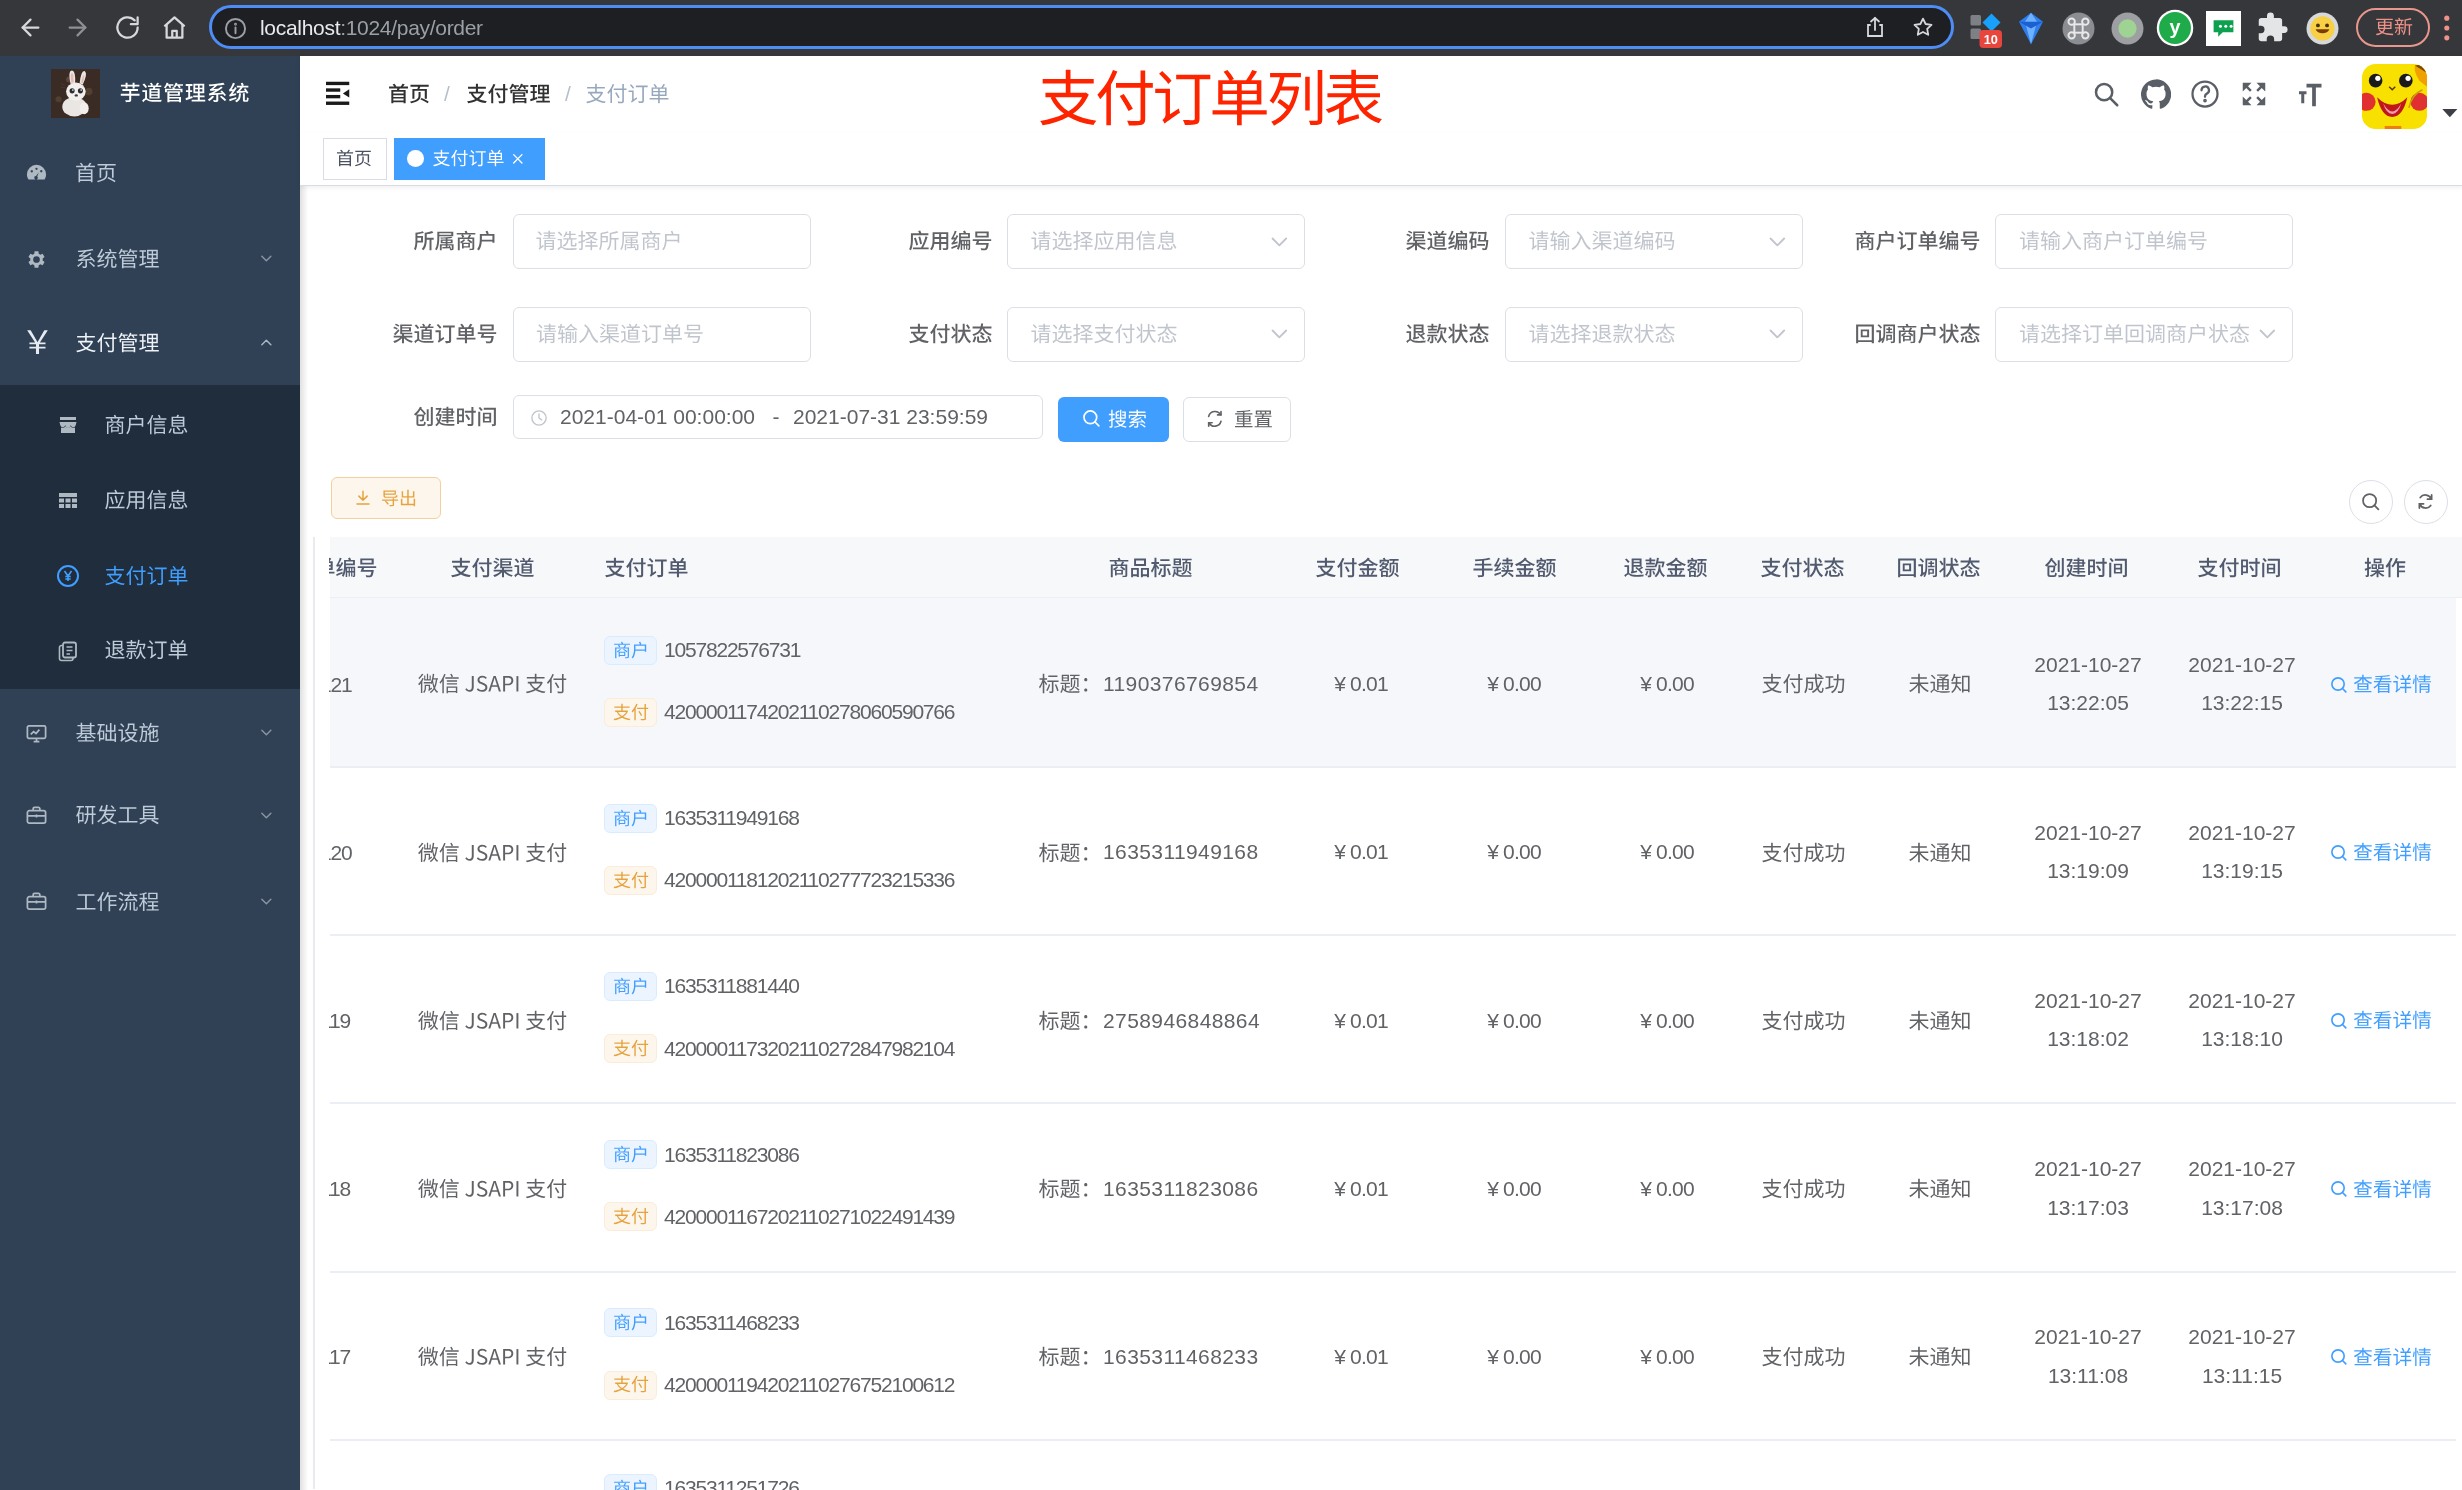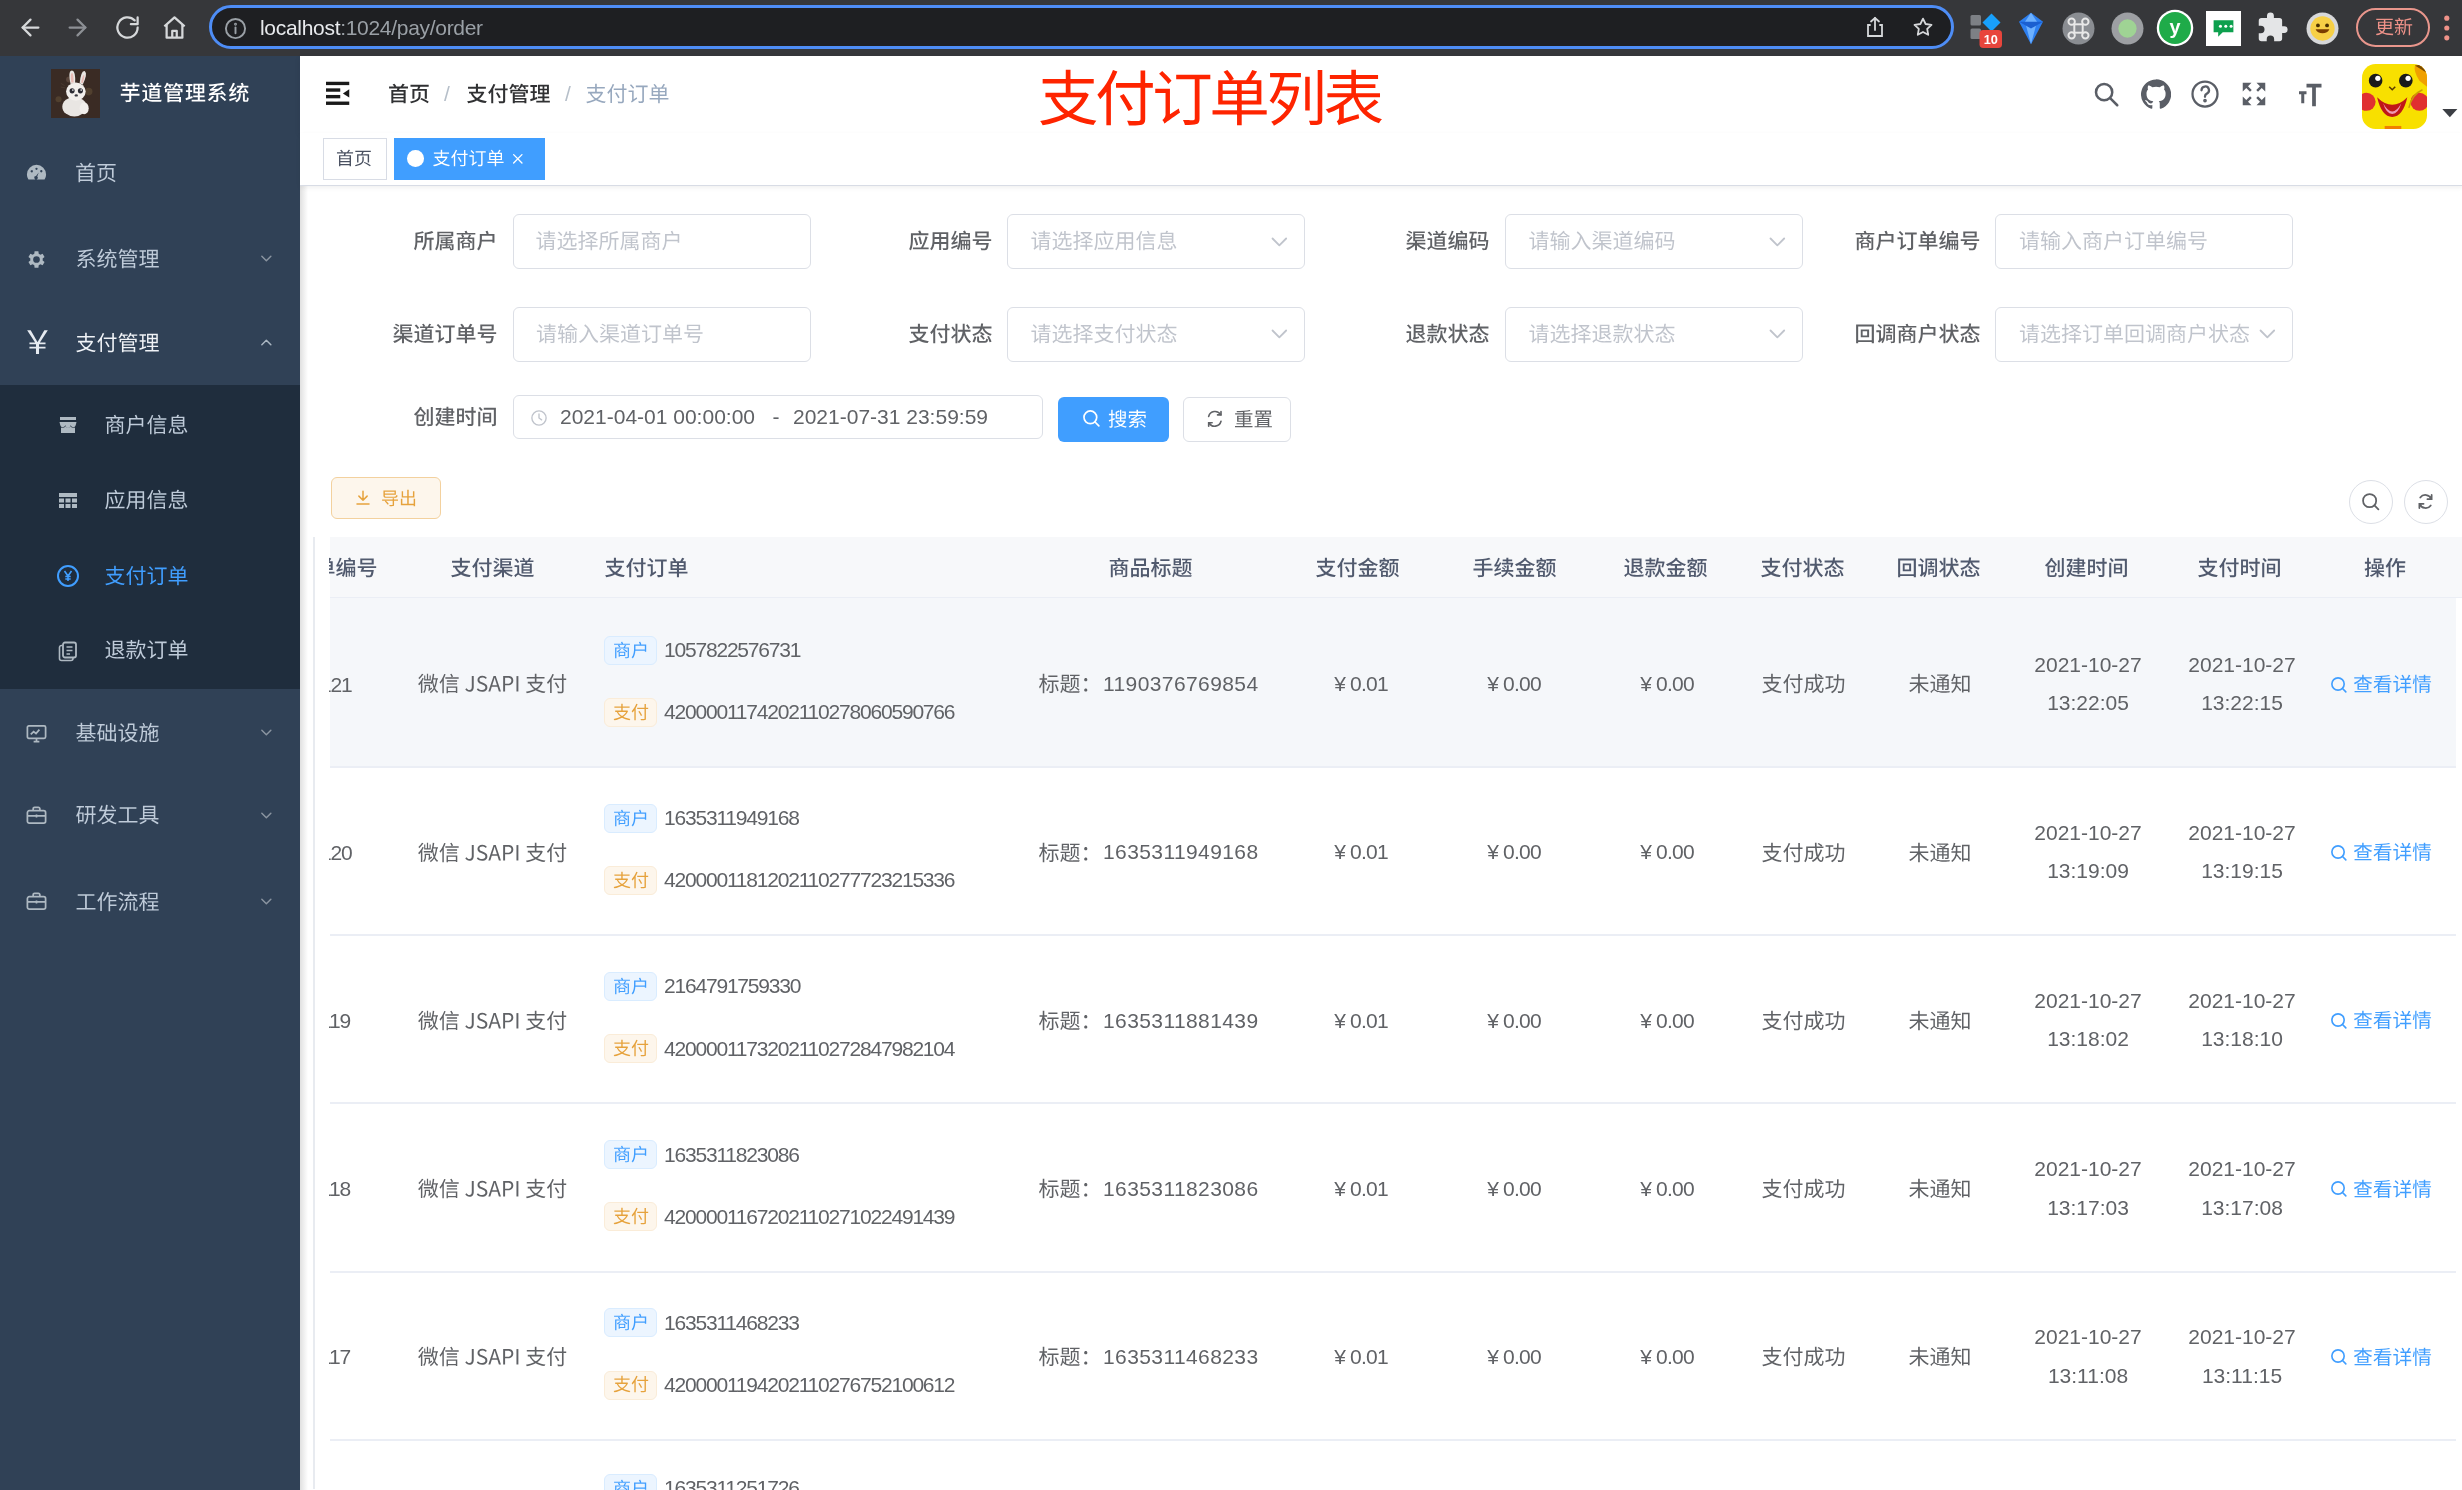--- a/index.html
+++ b/index.html
@@ -1113,37 +1113,37 @@
         <use href="#g16" x="6113"></use>
       </svg>
     </div>
     <div style="position:absolute;left:604px;top:972px;width:53px;height:29px;background:#ecf5ff;border:1.5px solid #d9ecff;border-radius:6px;box-sizing:border-box"></div>
     <div style="position:absolute;left:613px;top:977px;line-height:0;">
       <svg width="36" height="18" viewBox="0 -880 2000 1000" fill="#409eff">
         <use href="#g17" x="0"></use>
         <use href="#g18" x="1000"></use>
       </svg>
     </div>
-    <div style="position:absolute;left:664px;top:971px;height:30px;line-height:30px;font-size:21px;color:#606266;font-weight:400;letter-spacing:-1.2px;font-family:&quot;Liberation Sans&quot;,sans-serif;white-space:nowrap;">2164791759330</div>
+    <div style="position:absolute;left:664px;top:971px;height:30px;line-height:30px;font-size:21px;color:#606266;font-weight:400;letter-spacing:-1.2px;font-family:&quot;Liberation Sans&quot;,sans-serif;white-space:nowrap;">1635311881440</div>
     <div style="position:absolute;left:604px;top:1034px;width:53px;height:29px;background:#fdf6ec;border:1.5px solid #faecd8;border-radius:6px;box-sizing:border-box"></div>
     <div style="position:absolute;left:613px;top:1039px;line-height:0;">
       <svg width="36" height="18" viewBox="0 -880 2000 1000" fill="#e6a23c">
         <use href="#g15" x="0"></use>
         <use href="#g16" x="1000"></use>
       </svg>
     </div>
     <div style="position:absolute;left:664px;top:1034px;height:30px;line-height:30px;font-size:21px;color:#606266;font-weight:400;letter-spacing:-1.2px;font-family:&quot;Liberation Sans&quot;,sans-serif;white-space:nowrap;">4200001173202110272847982104</div>
     <div style="position:absolute;left:1038px;top:1010px;line-height:0;">
       <svg width="64" height="21" viewBox="0 -880 3000 1000" fill="#606266">
         <use href="#g104" x="0"></use>
         <use href="#g105" x="1000"></use>
         <use href="#g106" x="2000"></use>
       </svg>
     </div>
-    <div style="position:absolute;left:1103px;top:1006px;height:30px;line-height:30px;font-size:21px;color:#606266;font-weight:400;letter-spacing:0.4px;font-family:&quot;Liberation Sans&quot;,sans-serif;white-space:nowrap;">1635311881439</div>
+    <div style="position:absolute;left:1103px;top:1006px;height:30px;line-height:30px;font-size:21px;color:#606266;font-weight:400;letter-spacing:0.4px;font-family:&quot;Liberation Sans&quot;,sans-serif;white-space:nowrap;">2758946848864</div>
     <div style="position:absolute;left:1361px;transform:translateX(-50%);top:1006px;height:30px;line-height:30px;font-size:21px;color:#606266;font-weight:400;letter-spacing:-0.8px;font-family:&quot;Liberation Sans&quot;,sans-serif;white-space:nowrap;">¥ 0.01</div>
     <div style="position:absolute;left:1514px;transform:translateX(-50%);top:1006px;height:30px;line-height:30px;font-size:21px;color:#606266;font-weight:400;letter-spacing:-0.8px;font-family:&quot;Liberation Sans&quot;,sans-serif;white-space:nowrap;">¥ 0.00</div>
     <div style="position:absolute;left:1667px;transform:translateX(-50%);top:1006px;height:30px;line-height:30px;font-size:21px;color:#606266;font-weight:400;letter-spacing:-0.8px;font-family:&quot;Liberation Sans&quot;,sans-serif;white-space:nowrap;">¥ 0.00</div>
     <div style="position:absolute;left:1761px;top:1010px;line-height:0;">
       <svg width="85" height="21" viewBox="0 -880 4000 1000" fill="#606266">
         <use href="#g15" x="0"></use>
         <use href="#g16" x="1000"></use>
         <use href="#g107" x="2000"></use>
         <use href="#g108" x="3000"></use>
       </svg>

